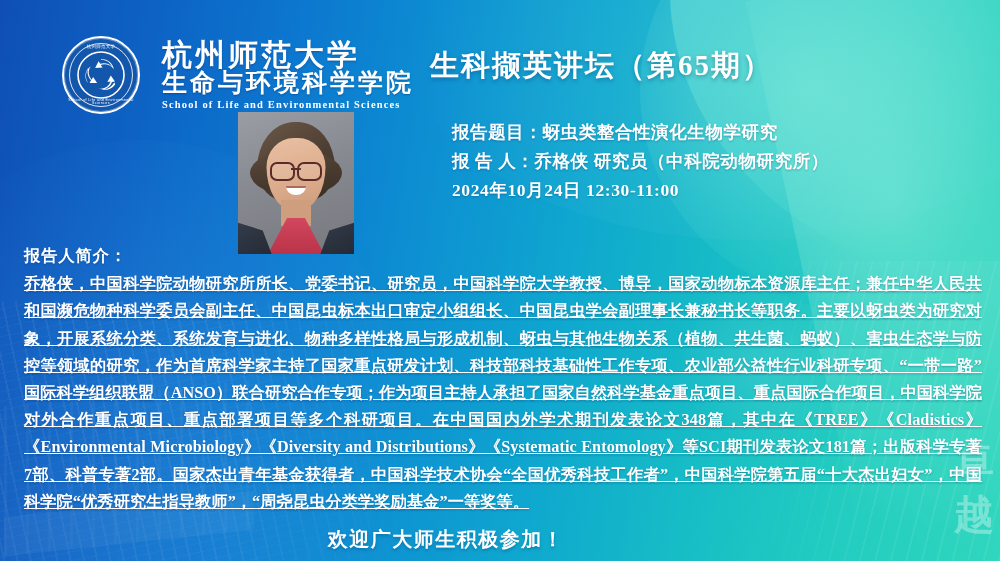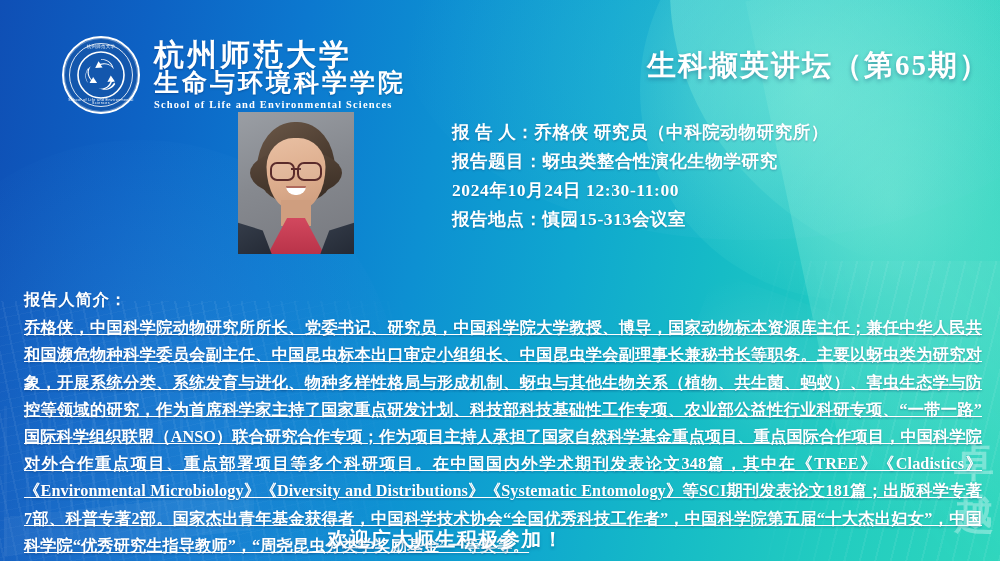--- a/index.html
+++ b/index.html
@@ -81,21 +81,21 @@
   .wm-char.c1{bottom:78px;}
   .wm-char.c2{bottom:26px;}
   .wm-brush{
     position:absolute;right:120px;top:300px;width:200px;height:170px;opacity:.20;
     pointer-events:none;
     background:radial-gradient(ellipse at 40% 40%,rgba(255,255,255,.5),rgba(255,255,255,0) 60%);
     transform:rotate(20deg);
   }
   
   .header{position:absolute;left:0;top:0;width:1000px;height:120px;}
-  .logo-wrap{position:absolute;left:62px;top:36px;display:flex;align-items:center;gap:14px;}
+  .logo-wrap{position:absolute;left:62px;top:36px;display:flex;align-items:center;gap:22px;}
   .emblem{
     width:74px;height:74px;border-radius:50%;
     border:2px solid #ffffff;position:relative;flex:0 0 auto;
     background:radial-gradient(circle at 50% 50%,#1357ad 0%,#1357ad 100%);
     box-shadow:0 0 0 1px rgba(255,255,255,.35) inset;
   }
   .emblem .ring{
     position:absolute;inset:5px;border-radius:50%;border:1px solid rgba(255,255,255,.85);
   }
   .emblem svg{position:absolute;inset:12px;width:50px;height:50px;}
@@ -112,21 +112,21 @@
     text-shadow:0 1px 2px rgba(0,30,80,.35);
   }
   .school-cn1{font-size:30px;}
   .school-cn2{font-size:25px;}
   .school-en{
     color:#ffffff;font-size:10.5px;font-weight:700;letter-spacing:1.15px;
     font-family:"Liberation Serif","DejaVu Serif",serif;margin-top:4px;white-space:nowrap;
   }
   
   .main-title{
-    position:absolute;left:430px;top:46px;width:560px;text-align:right;
+    position:absolute;left:430px;top:46px;width:560px;text-align:left;
     color:#ffffff;font-size:29px;font-weight:700;letter-spacing:2px;
     font-family:"Liberation Serif","DejaVu Serif",serif;
     text-shadow:0 2px 4px rgba(0,40,90,.35);
     white-space:nowrap;
   }
   
   .info{position:absolute;left:452px;top:118px;width:540px;color:#ffffff;}
   .info-row{
     display:flex;align-items:baseline;font-size:17.5px;line-height:29px;
     font-family:"Liberation Serif","DejaVu Serif",serif;font-weight:700;
@@ -192,21 +192,20 @@
     background:linear-gradient(150deg,#3a4250,#222833);
   }
   .portrait .jacket-l{left:-10px;clip-path:polygon(0 18%,62% 44%,78% 100%,0 100%);}
   .portrait .jacket-r{right:-10px;clip-path:polygon(38% 44%,100% 18%,100% 100%,22% 100%);}
   
   .bio{
     position:absolute;left:24px;top:243px;width:958px;color:#ffffff;
     font-family:"Liberation Serif","DejaVu Serif",serif;
     font-weight:700;font-size:16.2px;line-height:27.2px;
     text-shadow:0 1px 2px rgba(0,40,90,.32);
-    margin-top:44px;
   }
   .bio-heading{margin:0 0 1px 0;letter-spacing:1px;}
   .bio-body{margin:0;text-align:justify;text-justify:inter-ideograph;letter-spacing:.1px;text-decoration:underline;}
   
   .footer{
     position:absolute;left:0;bottom:8px;width:892px;text-align:center;
     color:#ffffff;font-weight:700;font-size:20px;letter-spacing:1.5px;
     font-family:"Liberation Serif","DejaVu Serif",serif;
     text-shadow:0 2px 3px rgba(0,60,110,.35);
   }
@@ -263,33 +262,29 @@
       <div class="lens r"></div>
     </div>
     <div class="mouth"></div>
     <div class="shirt"></div>
     <div class="jacket-l"></div>
     <div class="jacket-r"></div>
   </div>
 
   <div class="info">
     <div class="info-row">
+      <span class="info-label">报告题目：</span>
+      <span class="info-value">蚜虫类整合性演化生物学研究</span>
+    </div>
+    <div class="info-row">
       <span class="info-label">报 告 人：</span>
       <span class="info-value">乔格侠 研究员（中科院动物研究所）</span>
     </div>
     <div class="info-row">
-      <span class="info-label">报告题目：</span>
-      <span class="info-value">蚜虫类整合性演化生物学研究</span>
-    </div>
-    <div class="info-row">
       <span class="info-value">2024年10月24日 12:30-11:00</span>
-    </div>
-    <div class="info-row">
-      <span class="info-label">报告地点：</span>
-      <span class="info-value">慎园15-313会议室</span>
     </div>
   </div>
 
   <div class="bio">
     <div class="bio-heading">报告人简介：</div>
     <div class="bio-body">乔格侠，中国科学院动物研究所所长、党委书记、研究员，中国科学院大学教授、博导，国家动物标本资源库主任；兼任中华人民共和国濒危物种科学委员会副主任、中国昆虫标本出口审定小组组长、中国昆虫学会副理事长兼秘书长等职务。主要以蚜虫类为研究对象，开展系统分类、系统发育与进化、物种多样性格局与形成机制、蚜虫与其他生物关系（植物、共生菌、蚂蚁）、害虫生态学与防控等领域的研究，作为首席科学家主持了国家重点研发计划、科技部科技基础性工作专项、农业部公益性行业科研专项、“一带一路”国际科学组织联盟（ANSO）联合研究合作专项；作为项目主持人承担了国家自然科学基金重点项目、重点国际合作项目，中国科学院对外合作重点项目、重点部署项目等多个科研项目。在中国国内外学术期刊发表论文348篇，其中在《TREE》《Cladistics》《Environmental Microbiology》《Diversity and Distributions》《Systematic Entomology》等SCI期刊发表论文181篇；出版科学专著7部、科普专著2部。国家杰出青年基金获得者，中国科学技术协会“全国优秀科技工作者”，中国科学院第五届“十大杰出妇女”，中国科学院“优秀研究生指导教师”，“周尧昆虫分类学奖励基金”一等奖等。</div>
   </div>
 
   <div class="footer">欢迎广大师生积极参加！</div>
 

